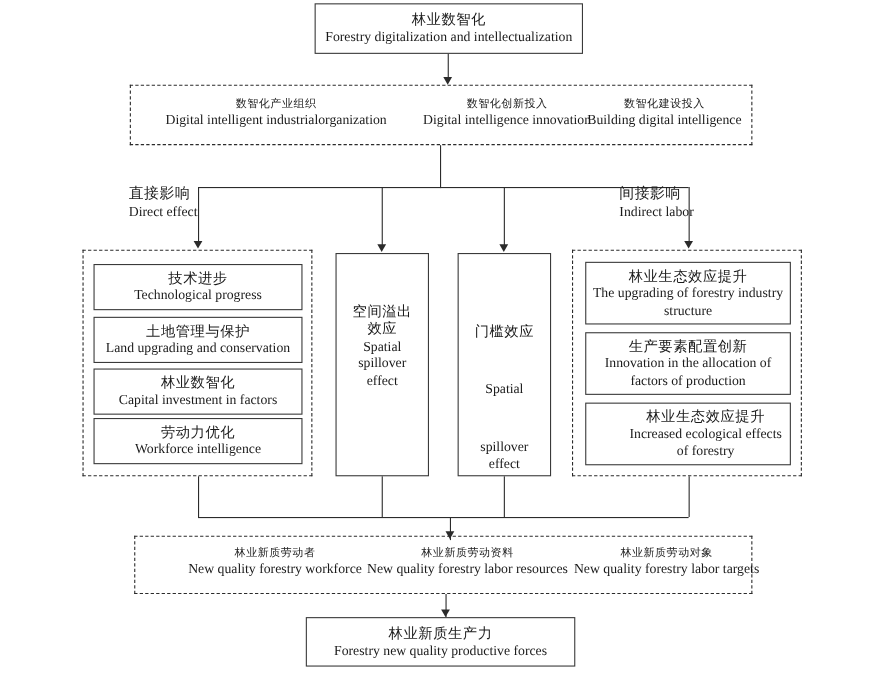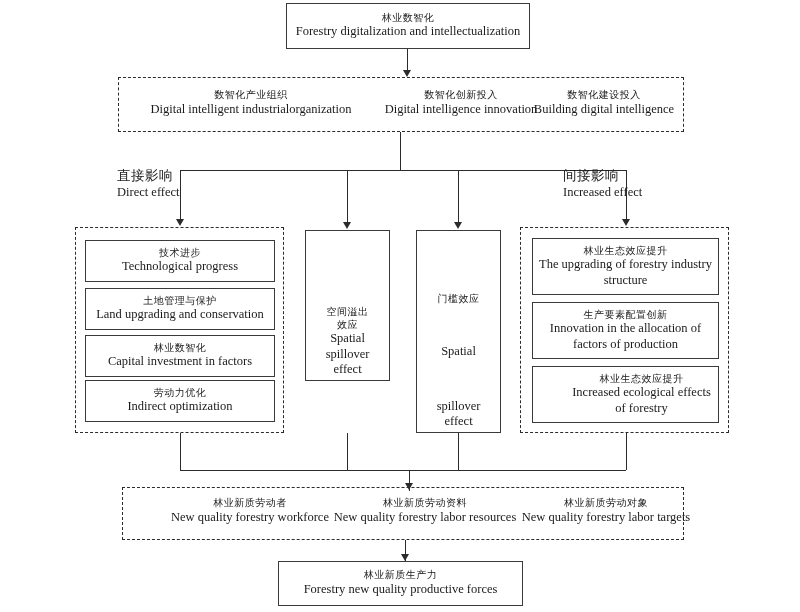--- a/index.html
+++ b/index.html
@@ -25,21 +25,21 @@
     background: #ffffff;
     display: flex;
     flex-direction: column;
     align-items: center;
     justify-content: center;
     text-align: center;
     line-height: 1.25;
     padding: 2px 4px;
   }
   .node .cn {
-    font-size: 10px;
+    font-size: 13px;
     letter-spacing: 0.5px;
     white-space: nowrap;
   }
   .node .en {
     font-size: 12.5px;
   }
 
   
   .group {
     position: absolute;
@@ -131,43 +131,43 @@
 
   <div class="vline" style="left:626px; top:170px; height:50px;"></div>
   <div class="arrow-head" style="left:622px; top:219px;"></div>
 
   <div class="edge-label" style="left:117px; top:168px; width:124px;">
     <div class="cn">直接影响</div>
     <div class="en">Direct effect</div>
   </div>
   <div class="edge-label" style="left:563px; top:168px; width:124px;">
     <div class="cn">间接影响</div>
-    <div class="en">Increased effect</div>
+    <div class="en">Indirect labor</div>
   </div>
 
   <div class="group" style="left:75px; top:227px; width:209px; height:206px;"></div>
 
   <div class="node" style="left:85px; top:240px; width:190px; height:42px;">
     <div class="cn">技术进步</div>
     <div class="en">Technological progress</div>
   </div>
   <div class="node" style="left:85px; top:288px; width:190px; height:42px;">
     <div class="cn">土地管理与保护</div>
     <div class="en">Land upgrading and conservation</div>
   </div>
   <div class="node" style="left:85px; top:335px; width:190px; height:42px;">
     <div class="cn">林业数智化</div>
     <div class="en">Capital investment in factors</div>
   </div>
   <div class="node" style="left:85px; top:380px; width:190px; height:42px;">
     <div class="cn">劳动力优化</div>
-    <div class="en">Indirect optimization</div>
-  </div>
-
-  <div class="node" style="left:305px; top:230px; width:85px; height:151px; justify-content:flex-start; padding-top:75px;">
+    <div class="en">Workforce intelligence</div>
+  </div>
+
+  <div class="node" style="left:305px; top:230px; width:85px; height:203px; justify-content:flex-start; padding-top:44px;">
     <div class="cn">空间溢出</div>
     <div class="cn">效应</div>
     <div class="en">Spatial</div>
     <div class="en">spillover effect</div>
   </div>
 
   <div class="node" style="left:416px; top:230px; width:85px; height:203px; justify-content:space-between; padding-top:62px;">
     <div class="cn">门槛效应</div>
     <div class="en">Spatial</div>
     <div class="en">spillover effect</div>

